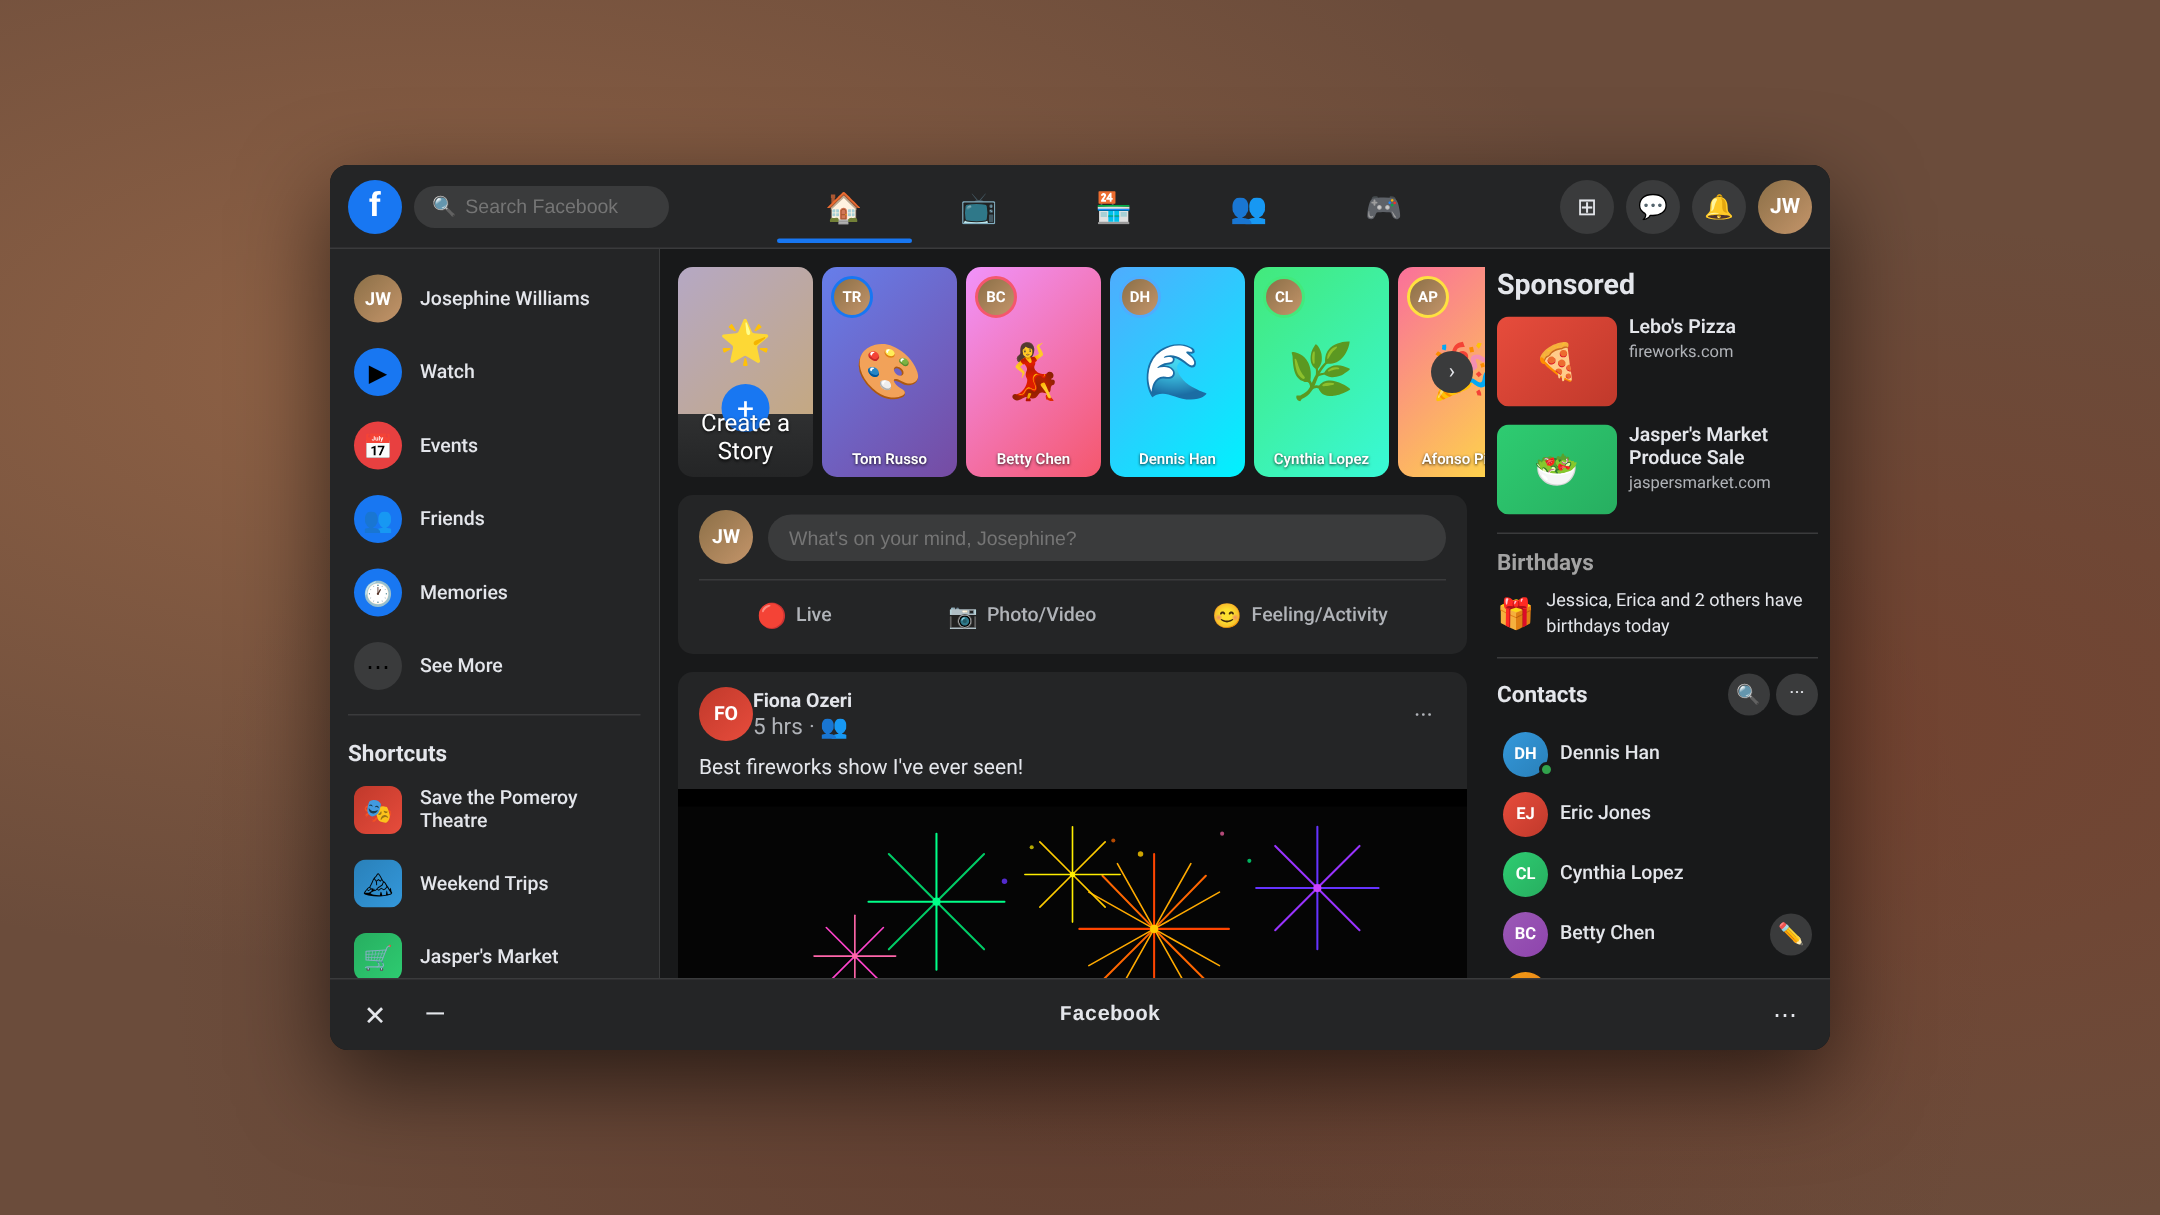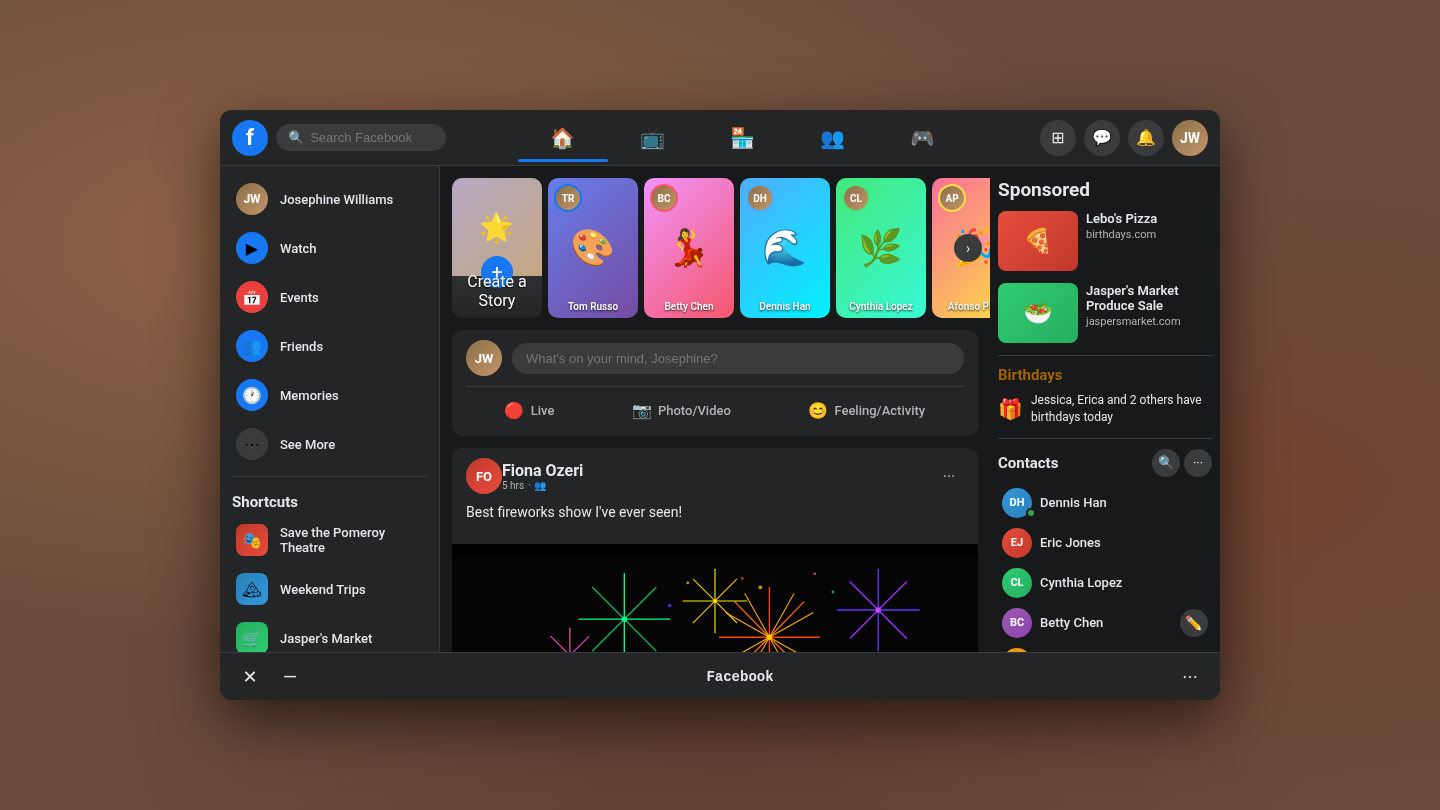--- a/index.html
+++ b/index.html
@@ -412,46 +412,46 @@
       border-radius: 50%;
       background: linear-gradient(135deg, #c0392b, #e74c3c);
       display: flex;
       align-items: center;
       justify-content: center;
       color: white;
       font-size: 13px;
       font-weight: bold;
     }
     .post-author-name {
-      font-size: 16px;
+      font-size: 13px;
       font-weight: 700;
       color: #e4e6eb;
     }
     .post-meta {
-      font-size: 10px;
+      font-size: 15px;
       color: #b0b3b8;
       display: flex;
       align-items: center;
       gap: 4px;
     }
     .post-more-btn {
       width: 30px;
       height: 30px;
       border-radius: 50%;
       display: flex;
       align-items: center;
       justify-content: center;
       cursor: pointer;
       color: #b0b3b8;
       font-size: 16px;
     }
     .post-text {
       font-size: 14px;
       color: #e4e6eb;
-      padding: 4px 14px 24px;
+      padding: 4px 14px 6px;
     }
     .post-image {
       width: 100%;
       height: 250px;
       background: #000;
       display: flex;
       align-items: center;
       justify-content: center;
       font-size: 60px;
       overflow: hidden;
@@ -510,21 +510,21 @@
       height: 1px;
       background: #3a3b3c;
       margin: 10px 0;
     }
     .birthdays-section {
       margin-bottom: 12px;
     }
     .birthdays-title {
       font-size: 15px;
       font-weight: 700;
-      color: #a16207;
+      color: #a3a3a3;
       margin-bottom: 8px;
     }
     .birthday-item {
       display: flex;
       align-items: center;
       gap: 8px;
     }
     .birthday-icon {
       font-size: 20px;
     }
@@ -948,21 +948,21 @@
 
     <div class="right-panel">
       <div class="sponsored-title">Sponsored</div>
 
       <div class="ad-card">
         <div class="ad-image">
           <div class="ad-image-placeholder pizza">🍕</div>
         </div>
         <div>
           <div class="ad-name">Lebo's Pizza</div>
-          <div class="ad-url">birthdays.com</div>
+          <div class="ad-url">fireworks.com</div>
         </div>
       </div>
 
       <div class="ad-card">
         <div class="ad-image">
           <div class="ad-image-placeholder market">🥗</div>
         </div>
         <div>
           <div class="ad-name">Jasper's Market Produce Sale</div>
           <div class="ad-url">jaspersmarket.com</div>

